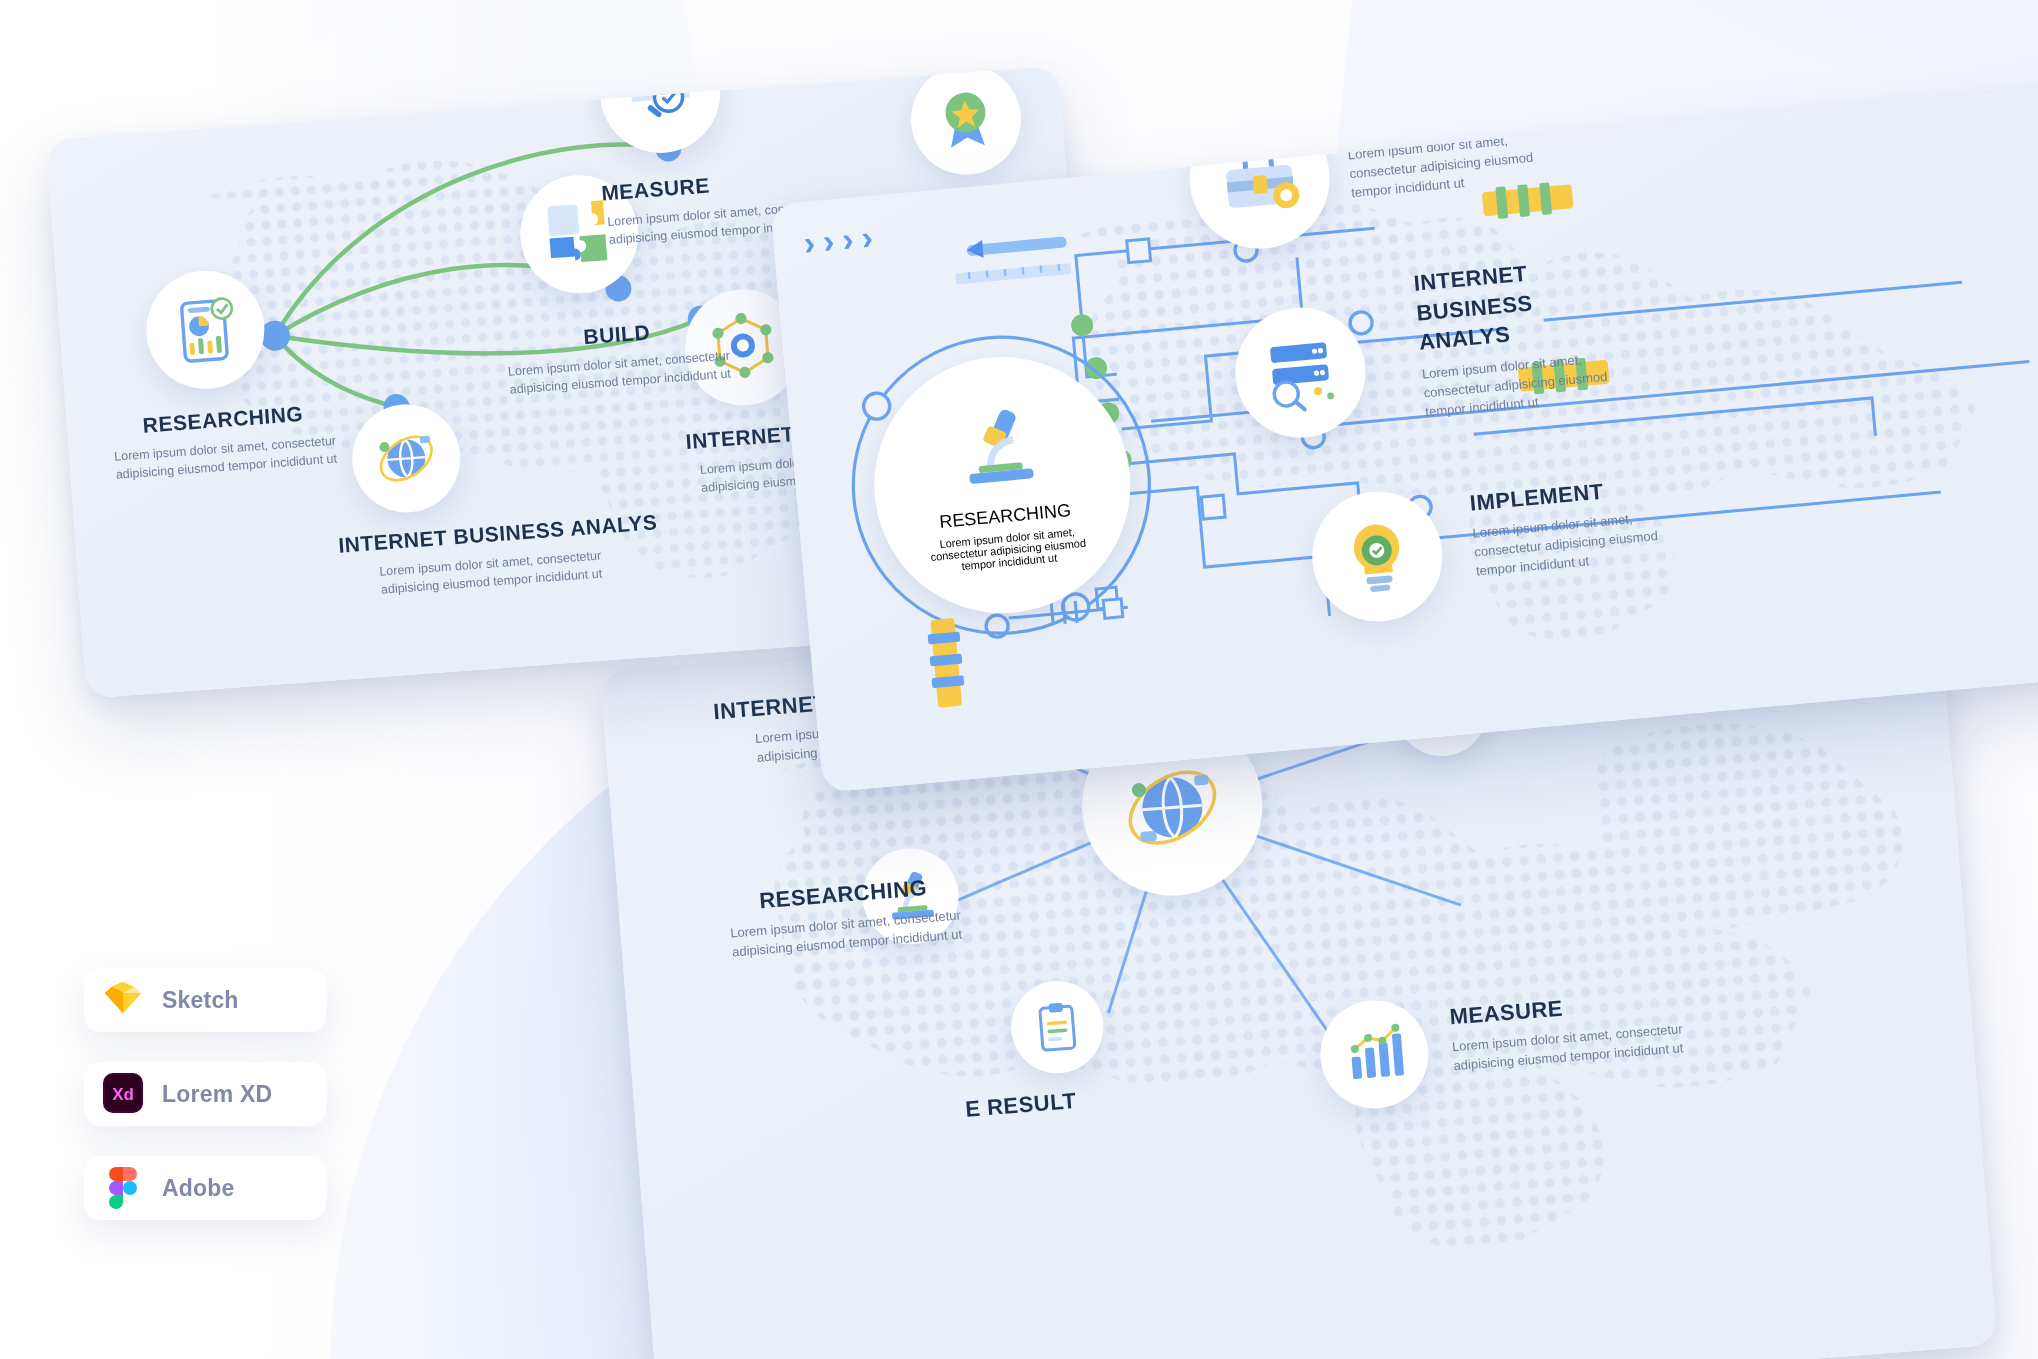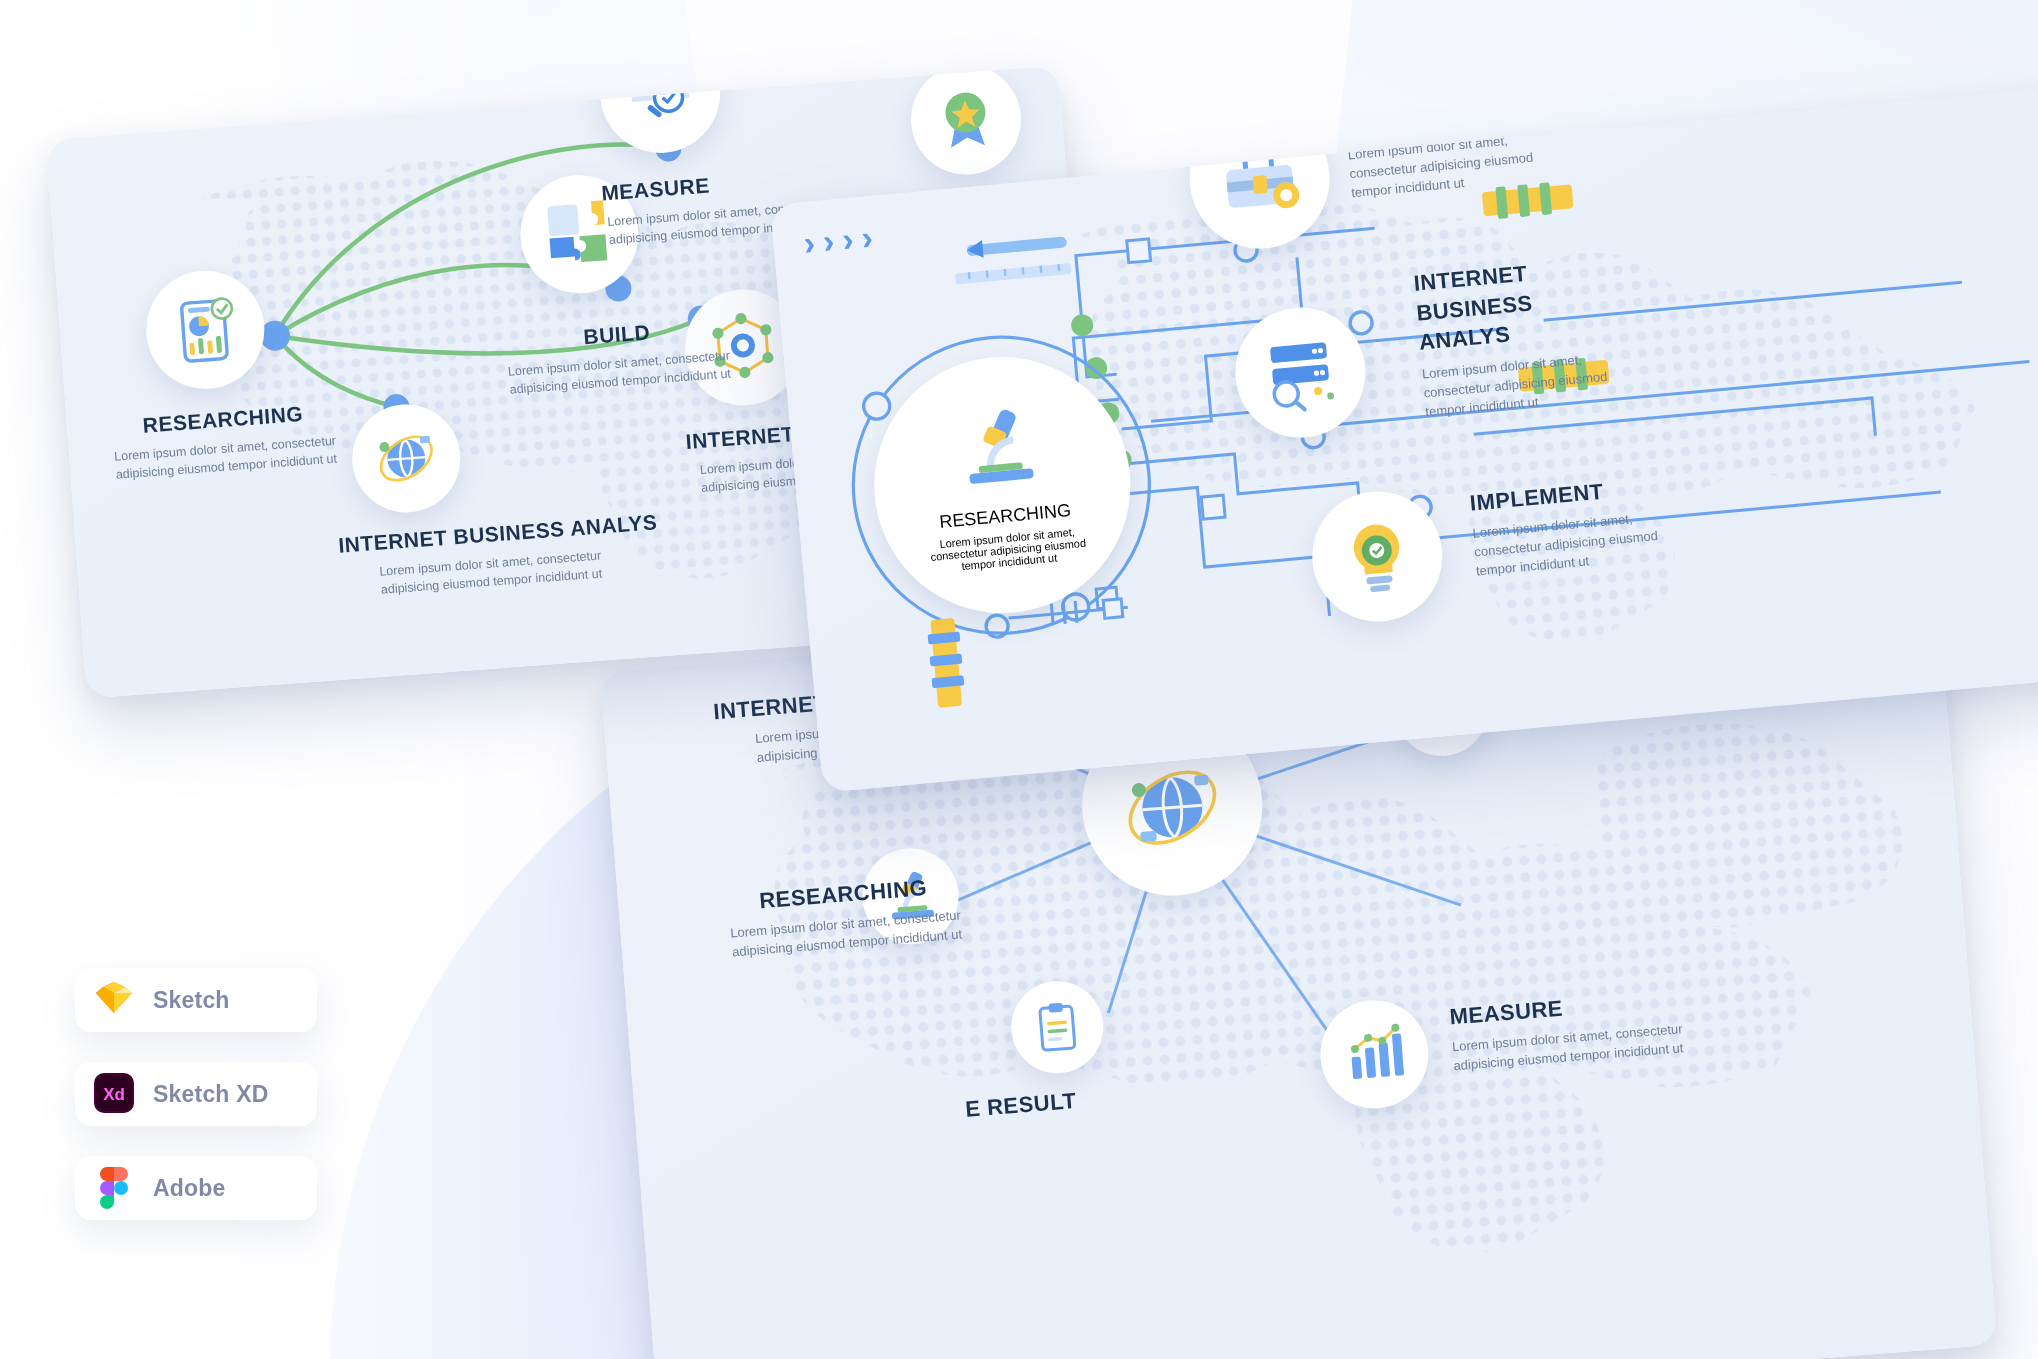--- a/index.html
+++ b/index.html
@@ -53,21 +53,21 @@
   .bubble.soft { background:#fafbfe; box-shadow:0 8px 20px rgba(90,112,160,0.10); }
 
   
   .tblock { position:absolute; }
   .tblock .ttl {
     font-weight:bold; color:#1d3250; letter-spacing:.5px; white-space:nowrap;
   }
   .tblock .body { color:#6f7e99; line-height:1.45; }
 
   
-  .badges { position:absolute; left:75px; top:968px; width:242px; z-index:60; }
+  .badges { position:absolute; left:84px; top:968px; width:242px; z-index:60; }
   .badge {
     display:flex; align-items:center; gap:18px;
     height:64px; border-radius:16px; padding:0 18px; margin-bottom:30px;
     background:#ffffff;
     box-shadow: 0 14px 34px rgba(110,125,170,0.15);
   }
   .badge-label { font-size:23px; font-weight:bold; color:#8189a8; letter-spacing:.2px; }
   .badge-ico { width:42px; height:42px; flex:0 0 42px; display:flex; align-items:flex-start; justify-content:center; }
 </style>
 </head>
@@ -504,21 +504,21 @@
     </div>
 
     <div class="badge">
       <span class="badge-ico">
         <svg width="40" height="40" viewBox="0 0 40 40">
           <rect x="1" y="1" width="38" height="38" rx="9" fill="#2e001f"></rect>
           <rect x="1" y="1" width="38" height="38" rx="9" fill="none" stroke="#470137" stroke-width="2"></rect>
           <text x="20" y="27" font-family="'Liberation Sans',sans-serif" font-size="17" font-weight="bold" fill="#ff61f6" text-anchor="middle">Xd</text>
         </svg>
       </span>
-      <span class="badge-label">Sketch XD</span>
+      <span class="badge-label">Lorem XD</span>
     </div>
 
     <div class="badge">
       <span class="badge-ico">
         <svg width="28" height="42" viewBox="0 0 28 42">
           <path d="M7 0h7v14H7a7 7 0 0 1 0-14z" fill="#f24e1e"></path>
           <path d="M14 0h7a7 7 0 0 1 0 14h-7z" fill="#ff7262"></path>
           <path d="M7 14h7v14H7a7 7 0 0 1 0-14z" fill="#a259ff"></path>
           <circle cx="21" cy="21" r="7" fill="#1abcfe"></circle>
           <path d="M7 28h7v7a7 7 0 1 1-7-7z" fill="#0acf83"></path>

